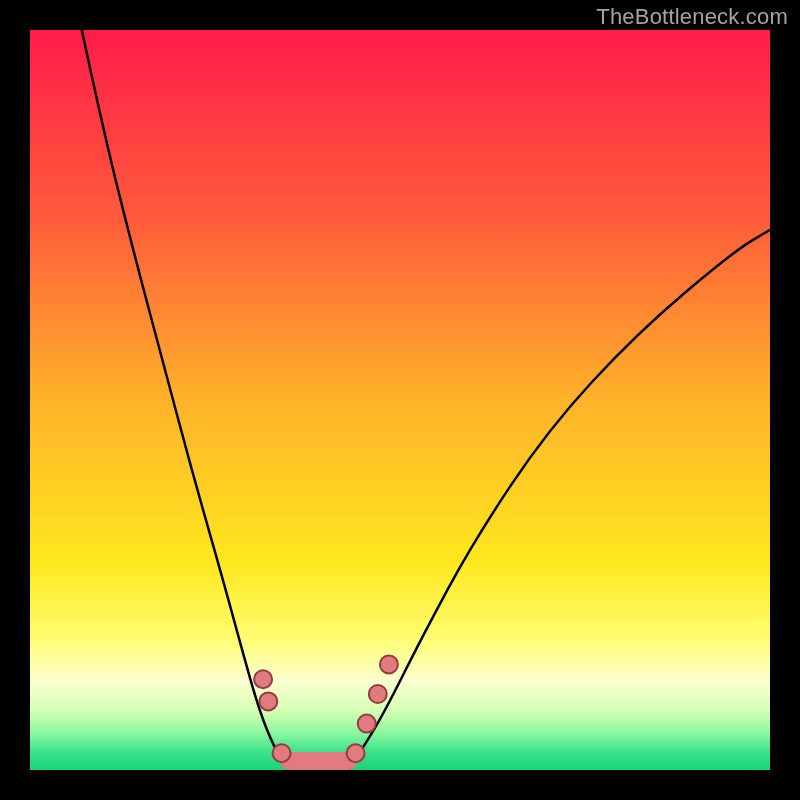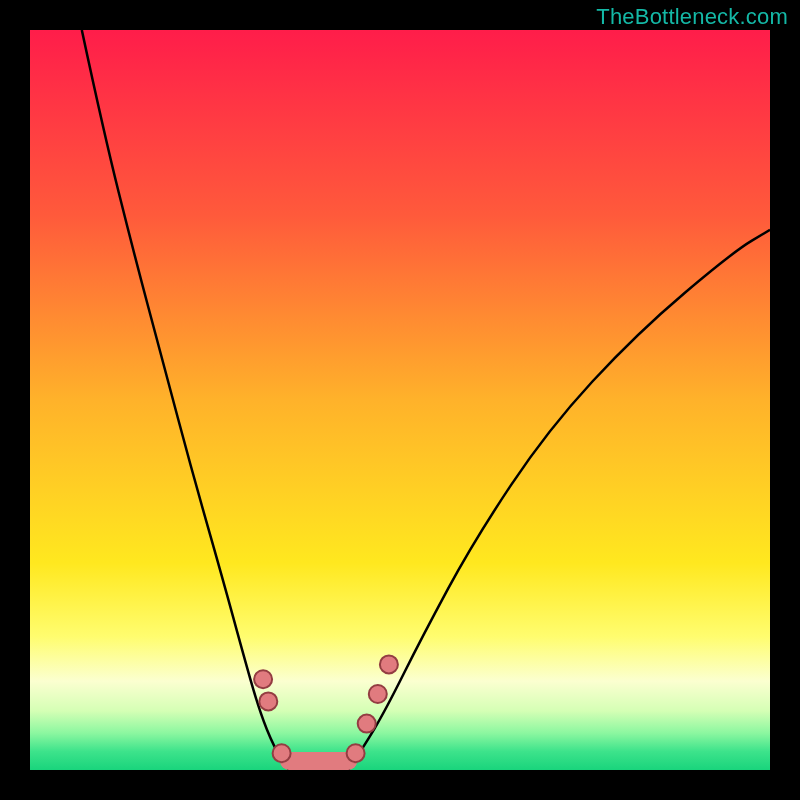--- a/index.html
+++ b/index.html
@@ -28,21 +28,21 @@
     overflow: hidden;
   }
   .gradient {
     position: absolute;
     left: 0; top: 0; right: 0; bottom: 0;
   }
   .watermark {
     position: absolute;
     top: 4px;
     right: 12px;
-    color: #14b8a6;
+    color: #a3a3a3;
     font-size: 22px;
     font-weight: 500;
     letter-spacing: 0.2px;
   }
   svg.curve {
     position: absolute;
     left: 0; top: 0;
     width: 740px;
     height: 740px;
   }

